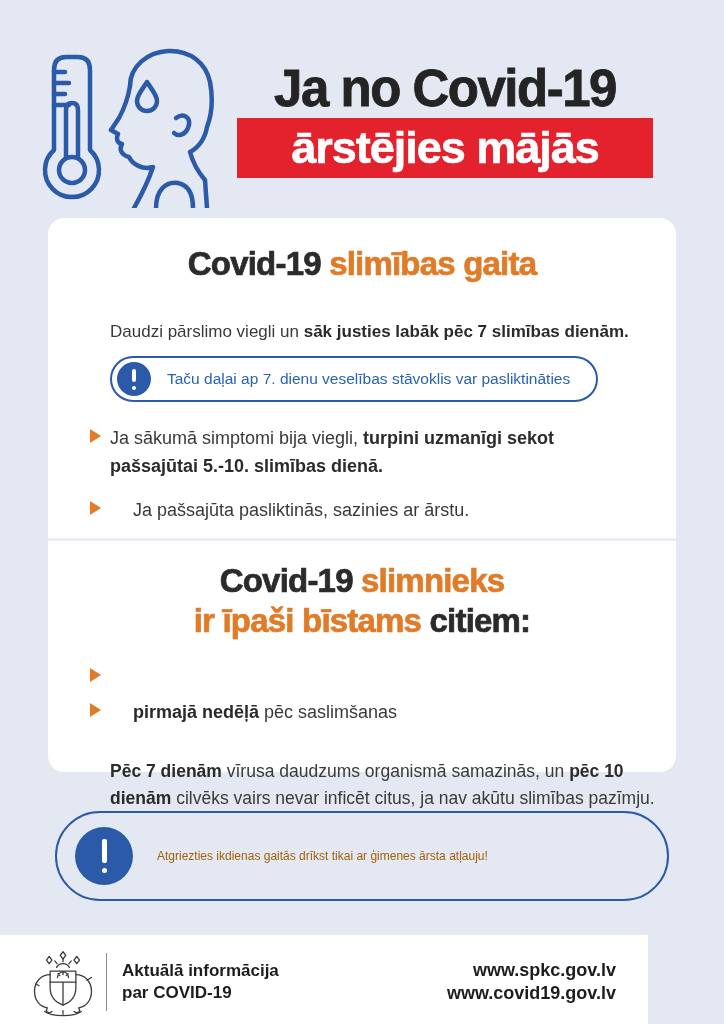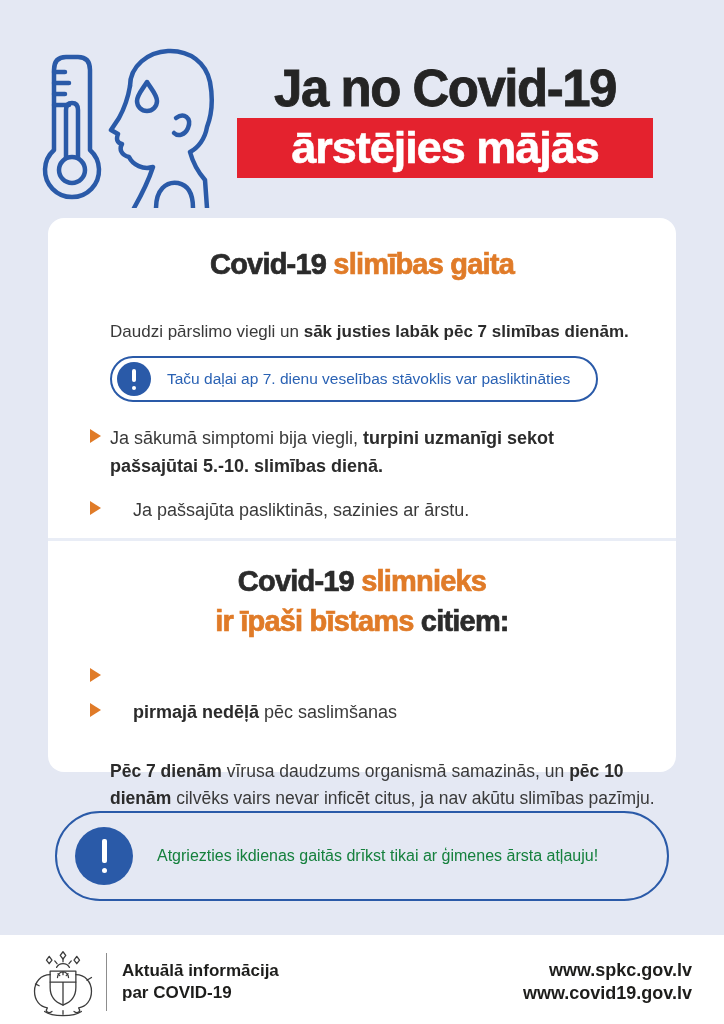--- a/index.html
+++ b/index.html
@@ -18,21 +18,21 @@
     height:60px; background:#e4222e; color:#ffffff; font-size:45px; font-weight:700;
     letter-spacing:-1px; display:flex; align-items:center; justify-content:center;
     -webkit-text-stroke:0.6px #ffffff;
   }
   
   .card {
     position:absolute; left:48px; top:218px; width:628px; height:554px;
     background:#ffffff; border-radius:16px;
   }
   .card h2 {
-    margin:0; text-align:center; font-size:29px; line-height:40px; font-weight:700;
+    margin:0; text-align:center; font-size:33px; line-height:40px; font-weight:700;
     color:#2b2b2b; letter-spacing:-0.8px; -webkit-text-stroke:0.7px currentColor;
   }
   .card h2 .orange { color:#e07b28; -webkit-text-stroke:0.7px #e07b28; }
   .h2-first { padding-top:26px; }
   .h2-second { padding-top:20px; }
   .content { padding-left:62px; padding-right:4px; }
   .intro { margin-top:38px; font-size:17px; color:#3a3a3a; white-space:nowrap; }
   .intro b, .bullet b, .outro b { color:#2b2b2b; }
   .alert-pill {
     margin-top:14px; display:inline-flex; align-items:center; gap:16px;
@@ -59,23 +59,23 @@
     position:absolute; left:55px; top:811px; width:614px; height:90px; box-sizing:border-box;
     border:2.5px solid #2a5aa8; border-radius:50px;
     display:flex; align-items:center; gap:24px; padding-left:18px;
   }
   .banner-circle {
     width:58px; height:58px; border-radius:50%; background:#2a5aa8; flex:none;
     display:flex; flex-direction:column; align-items:center; justify-content:center;
   }
   .banner-circle .excl-bar { height:24px; width:5px; }
   .banner-circle .excl-dot { width:5px; height:5px; margin-top:5px; }
-  .banner-text { font-size:16px; color:#15803d; white-space:nowrap; }
+  .banner-text { font-size:12px; color:#a16207; white-space:nowrap; }
   
-  .footer { position:absolute; left:0; top:935px; width:724px; height:89px; background:#ffffff; }
+  .footer { position:absolute; left:0; top:935px; width:648px; height:89px; background:#ffffff; }
   .coat { position:absolute; left:26px; top:14px; width:74px; height:68px; }
   .fdivider { position:absolute; left:106px; top:18px; width:1px; height:58px; background:#8d8d8d; }
   .flabel {
     position:absolute; left:122px; top:25px; font-size:17px; line-height:22px;
     font-weight:700; color:#1d1d1b;
   }
   .furls {
     position:absolute; right:32px; top:24px; text-align:right; font-size:18px; line-height:23px;
     font-weight:700; color:#1d1d1b;
   }

